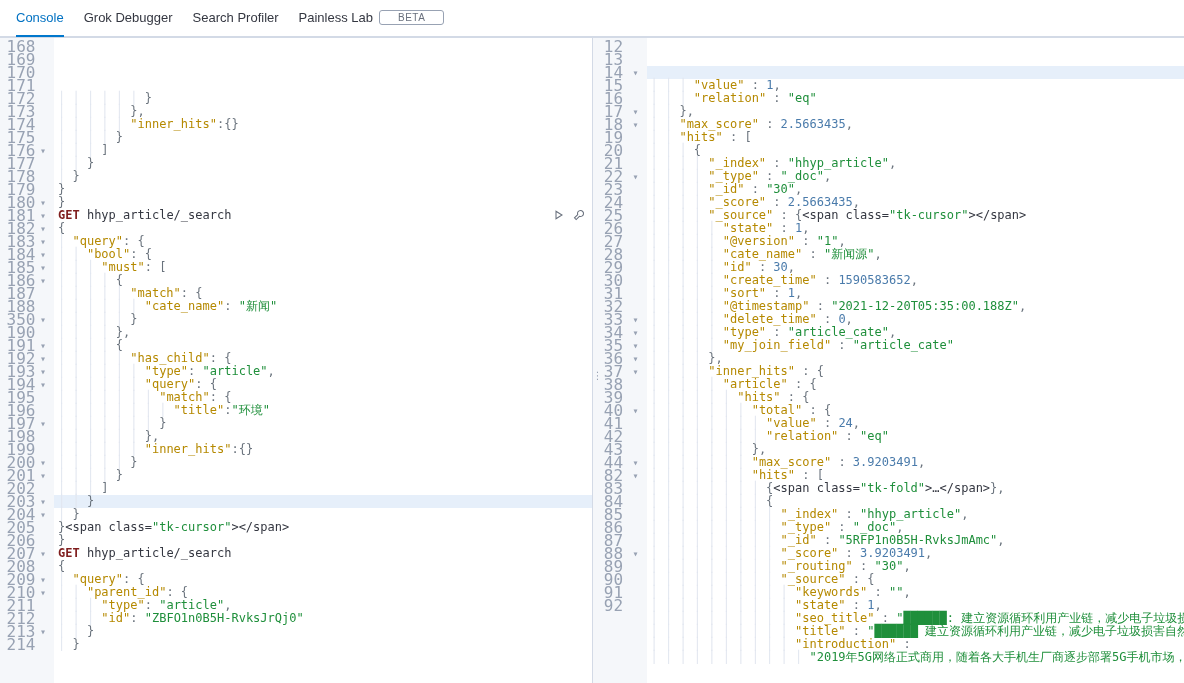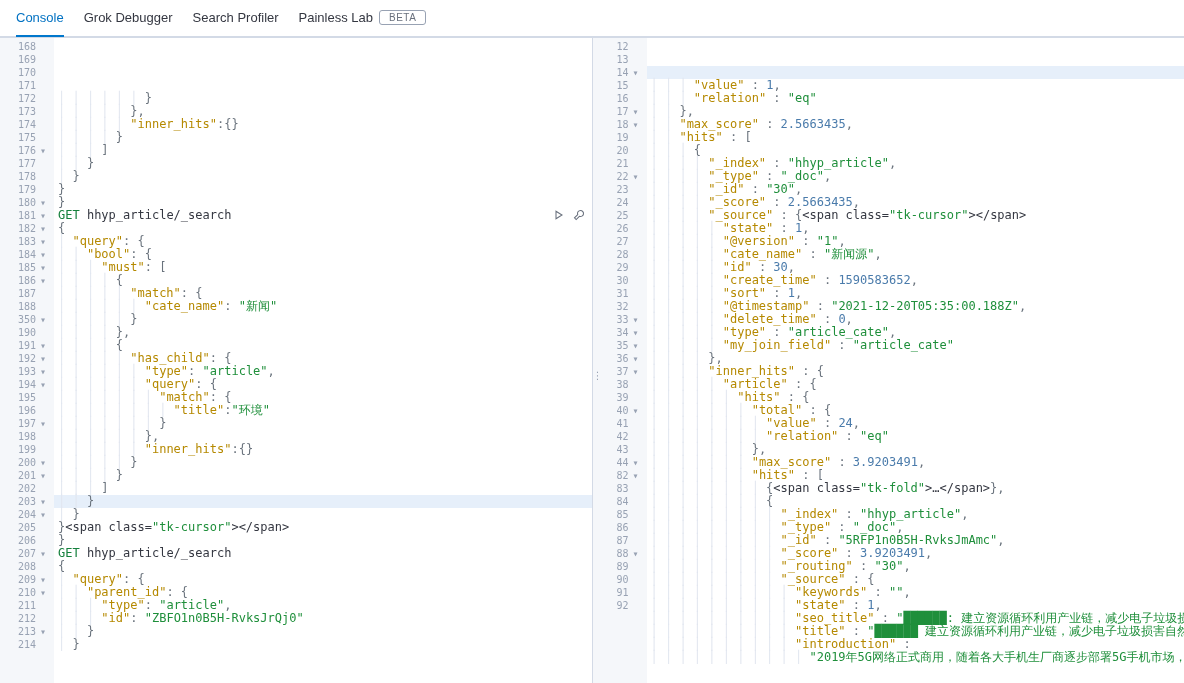--- a/index.html
+++ b/index.html
@@ -1,35 +1,35 @@
 <!DOCTYPE html>
 <html><head>
 <meta charset="utf-8">
 <style>
 html,body{margin:0;padding:0;font-family:-apple-system,"Helvetica Neue",Arial,sans-serif;font-size:13px;color:#343741;background:#fff;height:100%}
 .root{display:flex;flex-direction:column;height:683px;width:1184px;overflow:hidden}
 .tabs{display:flex;align-items:center;border-bottom:1px solid #d3dae6;padding:0 16px;height:36px;gap:20px}
 .tab{display:flex;align-items:center;gap:6px;height:100%;color:#343741;cursor:pointer;border-bottom:2px solid transparent}
 .tab.active{color:#0071c2;border-bottom-color:#07c}
-.beta{font-size:10px;border:1px solid #98a2b3;border-radius:3px;padding:1px 9px;color:#69707d;letter-spacing:.5px}
+.beta{font-size:10px;border:1px solid #98a2b3;border-radius:3px;padding:1px 18px;color:#69707d;letter-spacing:.5px}
 .subtabs{display:flex;align-items:center;gap:18px;padding:0 12px;height:30px;color:#343741;font-size:12px;border-bottom:1px solid #eef1f5}
 .subtab{cursor:pointer}
 .panes{flex:1;display:flex;min-height:0;border-top:1px solid #d3dae6}
 .pane{flex:1;display:flex;min-width:0;overflow:hidden;position:relative}
 .pane.left{border-right:1px solid #d3dae6}
-.gutter{background:#f5f7fa;color:#98a2b3;font-family:Menlo,Consolas,monospace;font-size:10px;line-height:13px;text-align:right;padding:2px 4px 2px 6px;user-select:none;width:30px}
+.gutter{background:#f5f7fa;color:#98a2b3;font-family:Menlo,Consolas,monospace;font-size:16px;line-height:13px;text-align:center;padding:2px 4px 2px 6px;user-select:none;width:30px}
 .fold{background:#f5f7fa;width:14px;user-select:none;font-family:Menlo,Consolas,monospace;font-size:10px;line-height:13px;color:#98a2b3;text-align:left;padding-top:2px}
 .code{flex:1;font-family:Menlo,Consolas,monospace;font-size:12px;line-height:13px;white-space:pre;padding:2px 4px;overflow:hidden;position:relative}
 .hl-line{position:absolute;left:0;right:0;height:13px;background:#e6effa;z-index:0}
 .pane.left .hl-line{top:calc(2px + 35*13px)} 
 .code .row{position:relative;z-index:1}
 .tk-key{color:#b58900}
 .tk-str{color:#1f8f3b}
 .tk-num{color:#4a7bab}
-.tk-mth{color:#15803d;font-weight:normal}
+.tk-mth{color:#7f1d1d;font-weight:bold}
 .tk-p{color:#6a737d}
 .tk-guide{color:#e1e6ef}
 .actions{position:absolute;right:6px;display:flex;gap:6px;z-index:2}
 .pane.left .actions{top:calc(2px + 13*13px - 1px)}
 .icon-btn{width:14px;height:13px;display:flex;align-items:center;justify-content:center;color:#69707d;cursor:pointer}
 .icon-btn svg{width:12px;height:12px;stroke:currentColor;fill:none;stroke-width:1.4}
 .splitter{position:absolute;left:-4px;top:50%;width:8px;height:30px;display:flex;align-items:center;justify-content:center;color:#98a2b3;font-size:10px;cursor:col-resize}
 </style>
 </head>
 <body>

